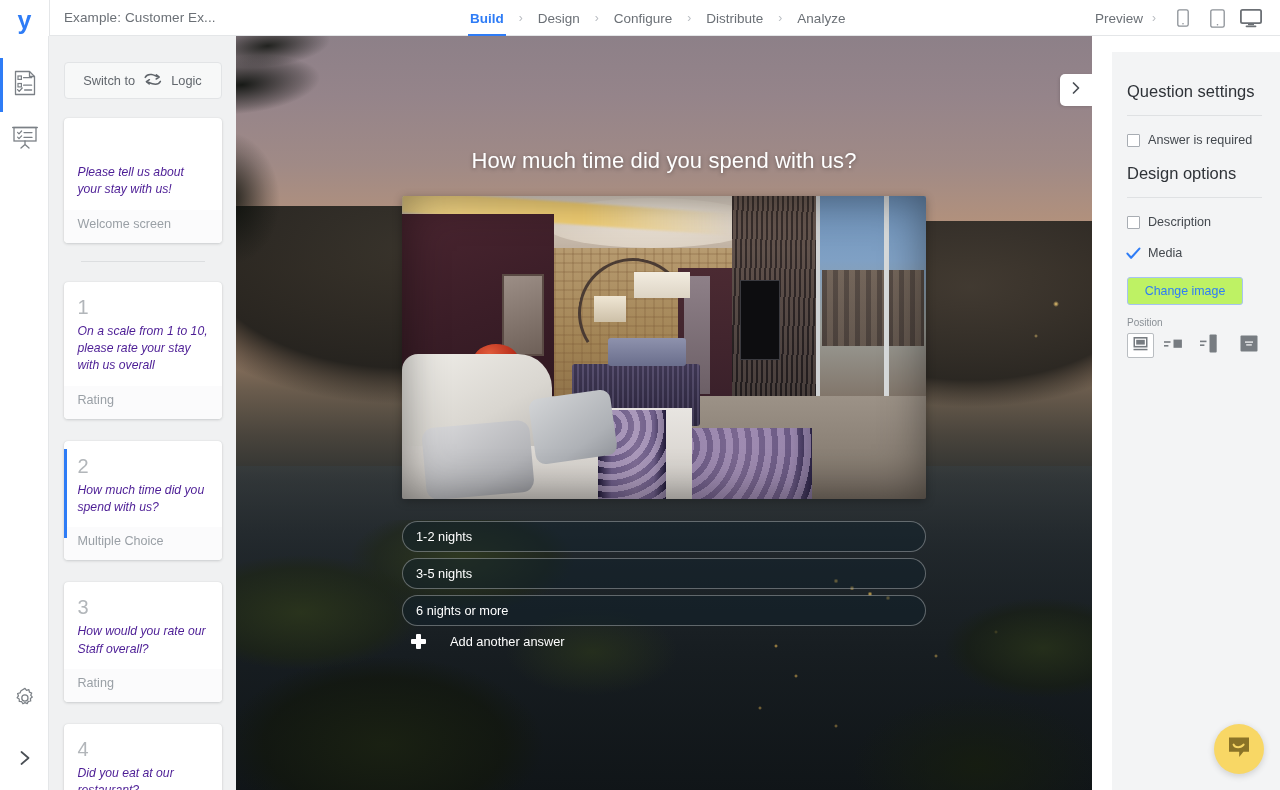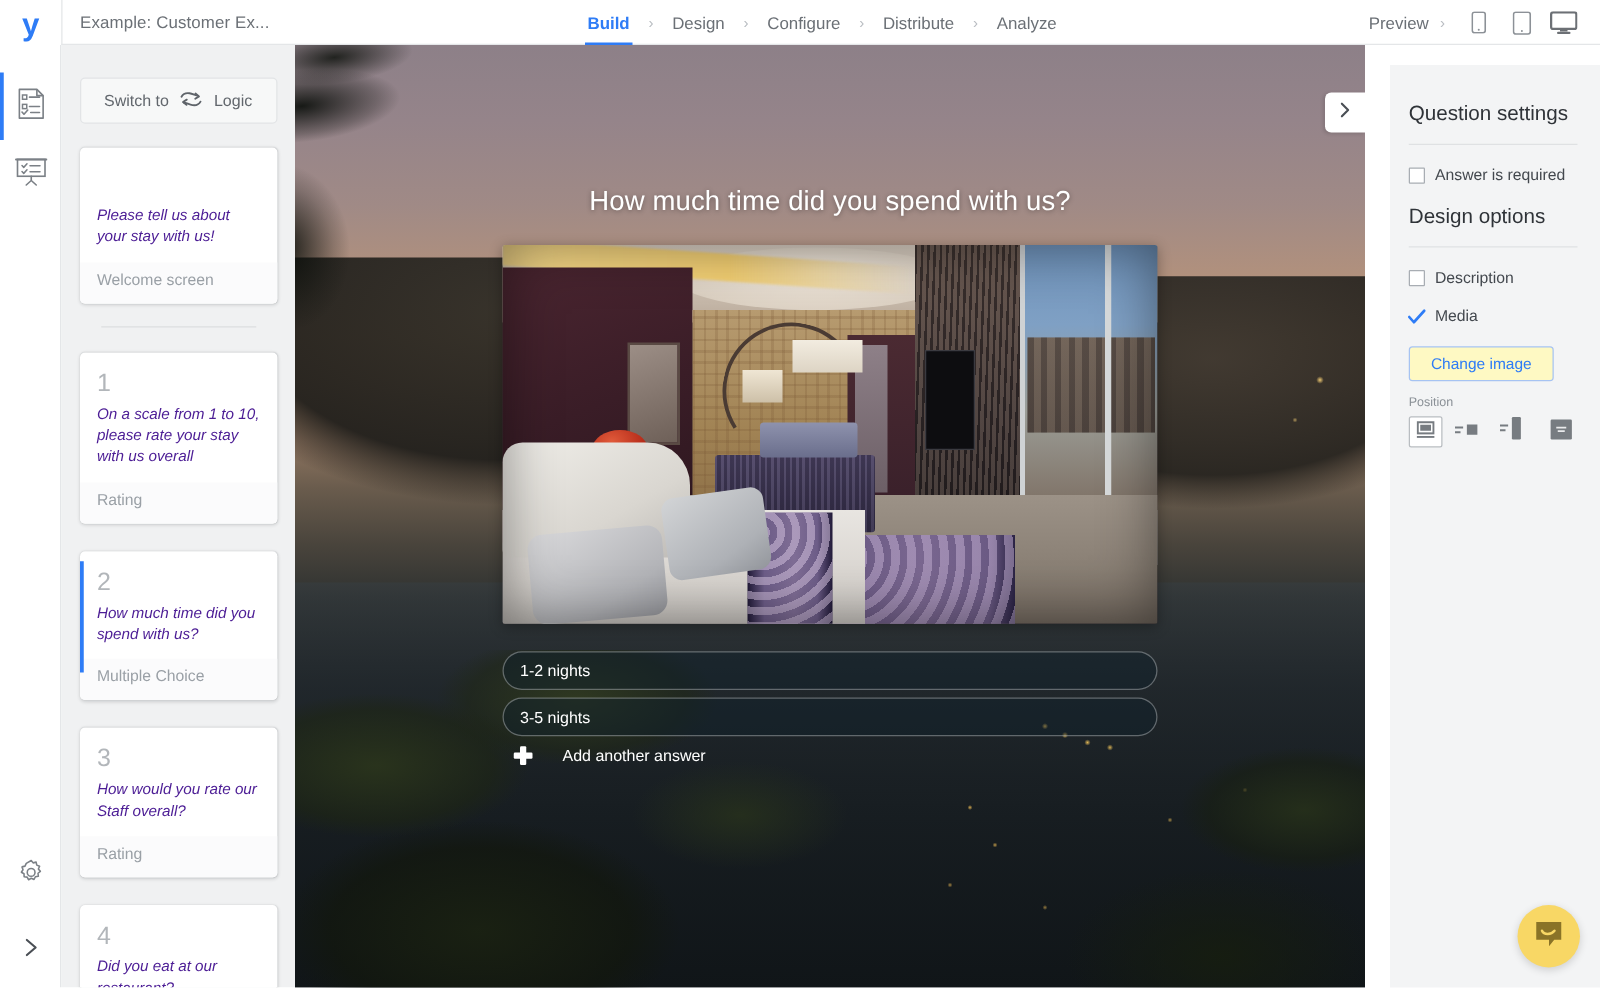--- a/index.html
+++ b/index.html
@@ -411,21 +411,21 @@
   .checkmark {
     width: 13px; height: 13px; flex: 0 0 13px; position: relative;
   }
   .checkmark svg { position: absolute; left: -1px; top: 0; }
   .rp-row-label { font-size: 12.6px; color: #43484e; }
   .rp-sub {
     font-size: 16.5px; color: #2f3338; font-weight: 400; margin-top: 17px;
   }
   .change-img {
     margin-top: 17px; width: 116px; height: 28px;
-    border: 1px solid #a6c3f2; border-radius: 3px; background: #fef9c3;
+    border: 1px solid #a6c3f2; border-radius: 3px; background: #bef264;
     display: flex; align-items: center; justify-content: center;
     font-size: 12.4px; color: #2e7cf6; cursor: pointer;
   }
   .pos-label { font-size: 10px; color: #8a9096; margin-top: 12px; }
   .pos-row { display: flex; align-items: center; gap: 9px; margin-top: 5px; }
   .pos-btn {
     width: 27px; height: 25px; display: flex; align-items: center;
     justify-content: center; cursor: pointer; border-radius: 2px;
   }
   .pos-btn.sel { border: 1px solid #b9bdc1; background: #fff; }
@@ -652,20 +652,21 @@
           <div class="room-pillow1"></div>
           <div class="room-pillow2"></div>
           <div class="room-pillow3"></div>
           <div class="room-vignette"></div>
         </div>
       </div>
 
       <div class="answers">
         <div class="ans">1-2 nights</div>
         <div class="ans">3-5 nights</div>
+        <div class="ans">6 nights or more</div>
 
         <div class="add-answer">
           <span class="plus-ico"></span>
           <span class="add-answer-label">Add another answer</span>
         </div>
       </div>
     </div>
   </div>
 
   <div class="rpanel">

